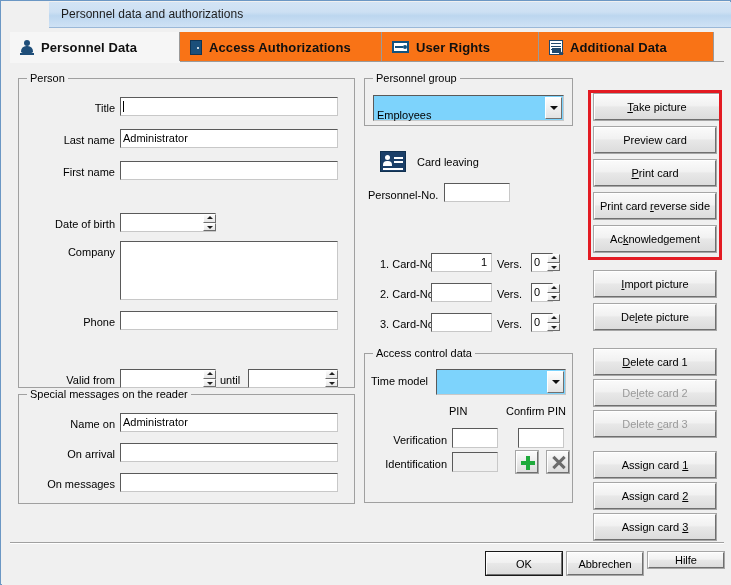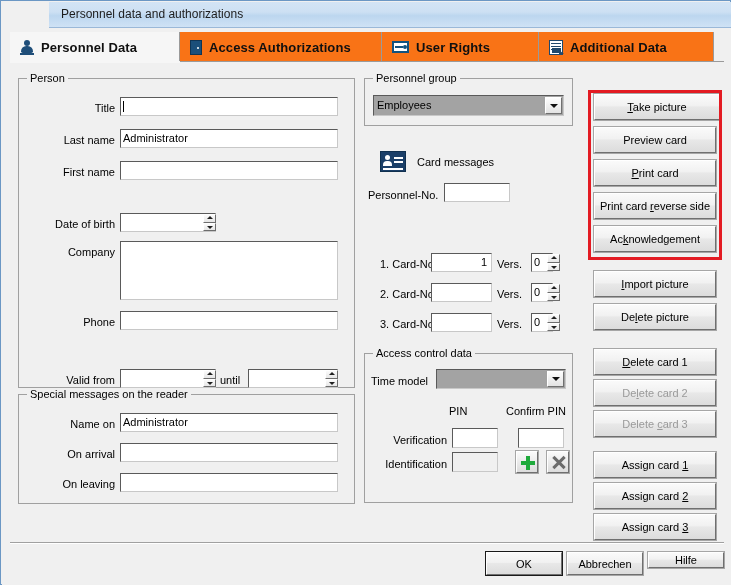--- a/index.html
+++ b/index.html
@@ -150,27 +150,27 @@
   }
   .spin .up::after,.spin .dn::after{
     content:"";position:absolute;left:50%;top:50%;
     width:0;height:0;margin-left:-3px;
   }
   .spin .up::after{border-left:3px solid transparent;border-right:3px solid transparent;border-bottom:3px solid #202020;margin-top:-2px;}
   .spin .dn::after{border-left:3px solid transparent;border-right:3px solid transparent;border-top:3px solid #202020;margin-top:-1px;}
   
   .combo{
     position:absolute;
-    background:#a3a3a3;
+    background:#7dd3fc;
     border:1px solid #808080;
     border-top-color:#5a5a5a;border-left-color:#5a5a5a;
     border-right-color:#c8c8c8;border-bottom-color:#c8c8c8;
     box-sizing:border-box;
     font-size:11px;color:#000;
-    padding:2px 3px;
+    padding:12px 3px;
     line-height:14px;
     white-space:nowrap;
   }
   .combo .arrowbox{
     position:absolute;right:1px;top:1px;bottom:1px;width:17px;
     background:linear-gradient(to bottom,#fdfdfd,#e3e3e3);
     border:1px solid #ffffff;
     border-right-color:#707070;border-bottom-color:#707070;
     box-sizing:border-box;
   }
@@ -331,40 +331,40 @@
     <div class="group" style="left:16px;top:366px;width:337px;height:110px;">
       <span class="legend">Special messages on the reader</span>
     </div>
 
     <div class="lbl" style="left:40px;top:390px;width:73px;">Name on</div>
     <div class="fld" style="left:118px;top:385px;width:218px;height:19px;">Administrator</div>
 
     <div class="lbl" style="left:40px;top:420px;width:73px;">On arrival</div>
     <div class="fld" style="left:118px;top:415px;width:218px;height:19px;"></div>
 
-    <div class="lbl" style="left:40px;top:450px;width:73px;">On leaving</div>
+    <div class="lbl" style="left:40px;top:450px;width:73px;">On messages</div>
     <div class="fld" style="left:118px;top:445px;width:218px;height:19px;"></div>
 
     <div class="group" style="left:362px;top:50px;width:209px;height:48px;">
       <span class="legend">Personnel group</span>
     </div>
     <div class="combo" style="left:371px;top:67px;width:191px;height:21px;">
       <span>Employees</span>
       <span class="arrowbox"></span>
     </div>
 
 
     <div class="card-ico" style="left:378px;top:123px;">
       <span class="ch"></span>
         <span class="cb"></span>
         <span class="l1"></span>
         <span class="l2"></span>
         <span class="l3"></span>
     </div>
-    <div class="lbl left" style="left:415px;top:128px;width:120px;">Card messages</div>
+    <div class="lbl left" style="left:415px;top:128px;width:120px;">Card leaving</div>
 
     <div class="lbl left" style="left:366px;top:161px;width:80px;">Personnel-No.</div>
     <div class="fld" style="left:442px;top:155px;width:66px;height:19px;"></div>
 
     <div class="lbl left" style="left:378px;top:230px;width:70px;">1. Card-No.</div>
     <div class="fld right" style="left:429px;top:225px;width:61px;height:19px;">1</div>
     <div class="lbl left" style="left:495px;top:230px;width:30px;">Vers.</div>
     <div class="fld" style="left:529px;top:225px;width:22px;height:19px;">0</div>
     <div class="spin" style="left:545px;top:226px;height:17px;">
       <div class="up"></div>

